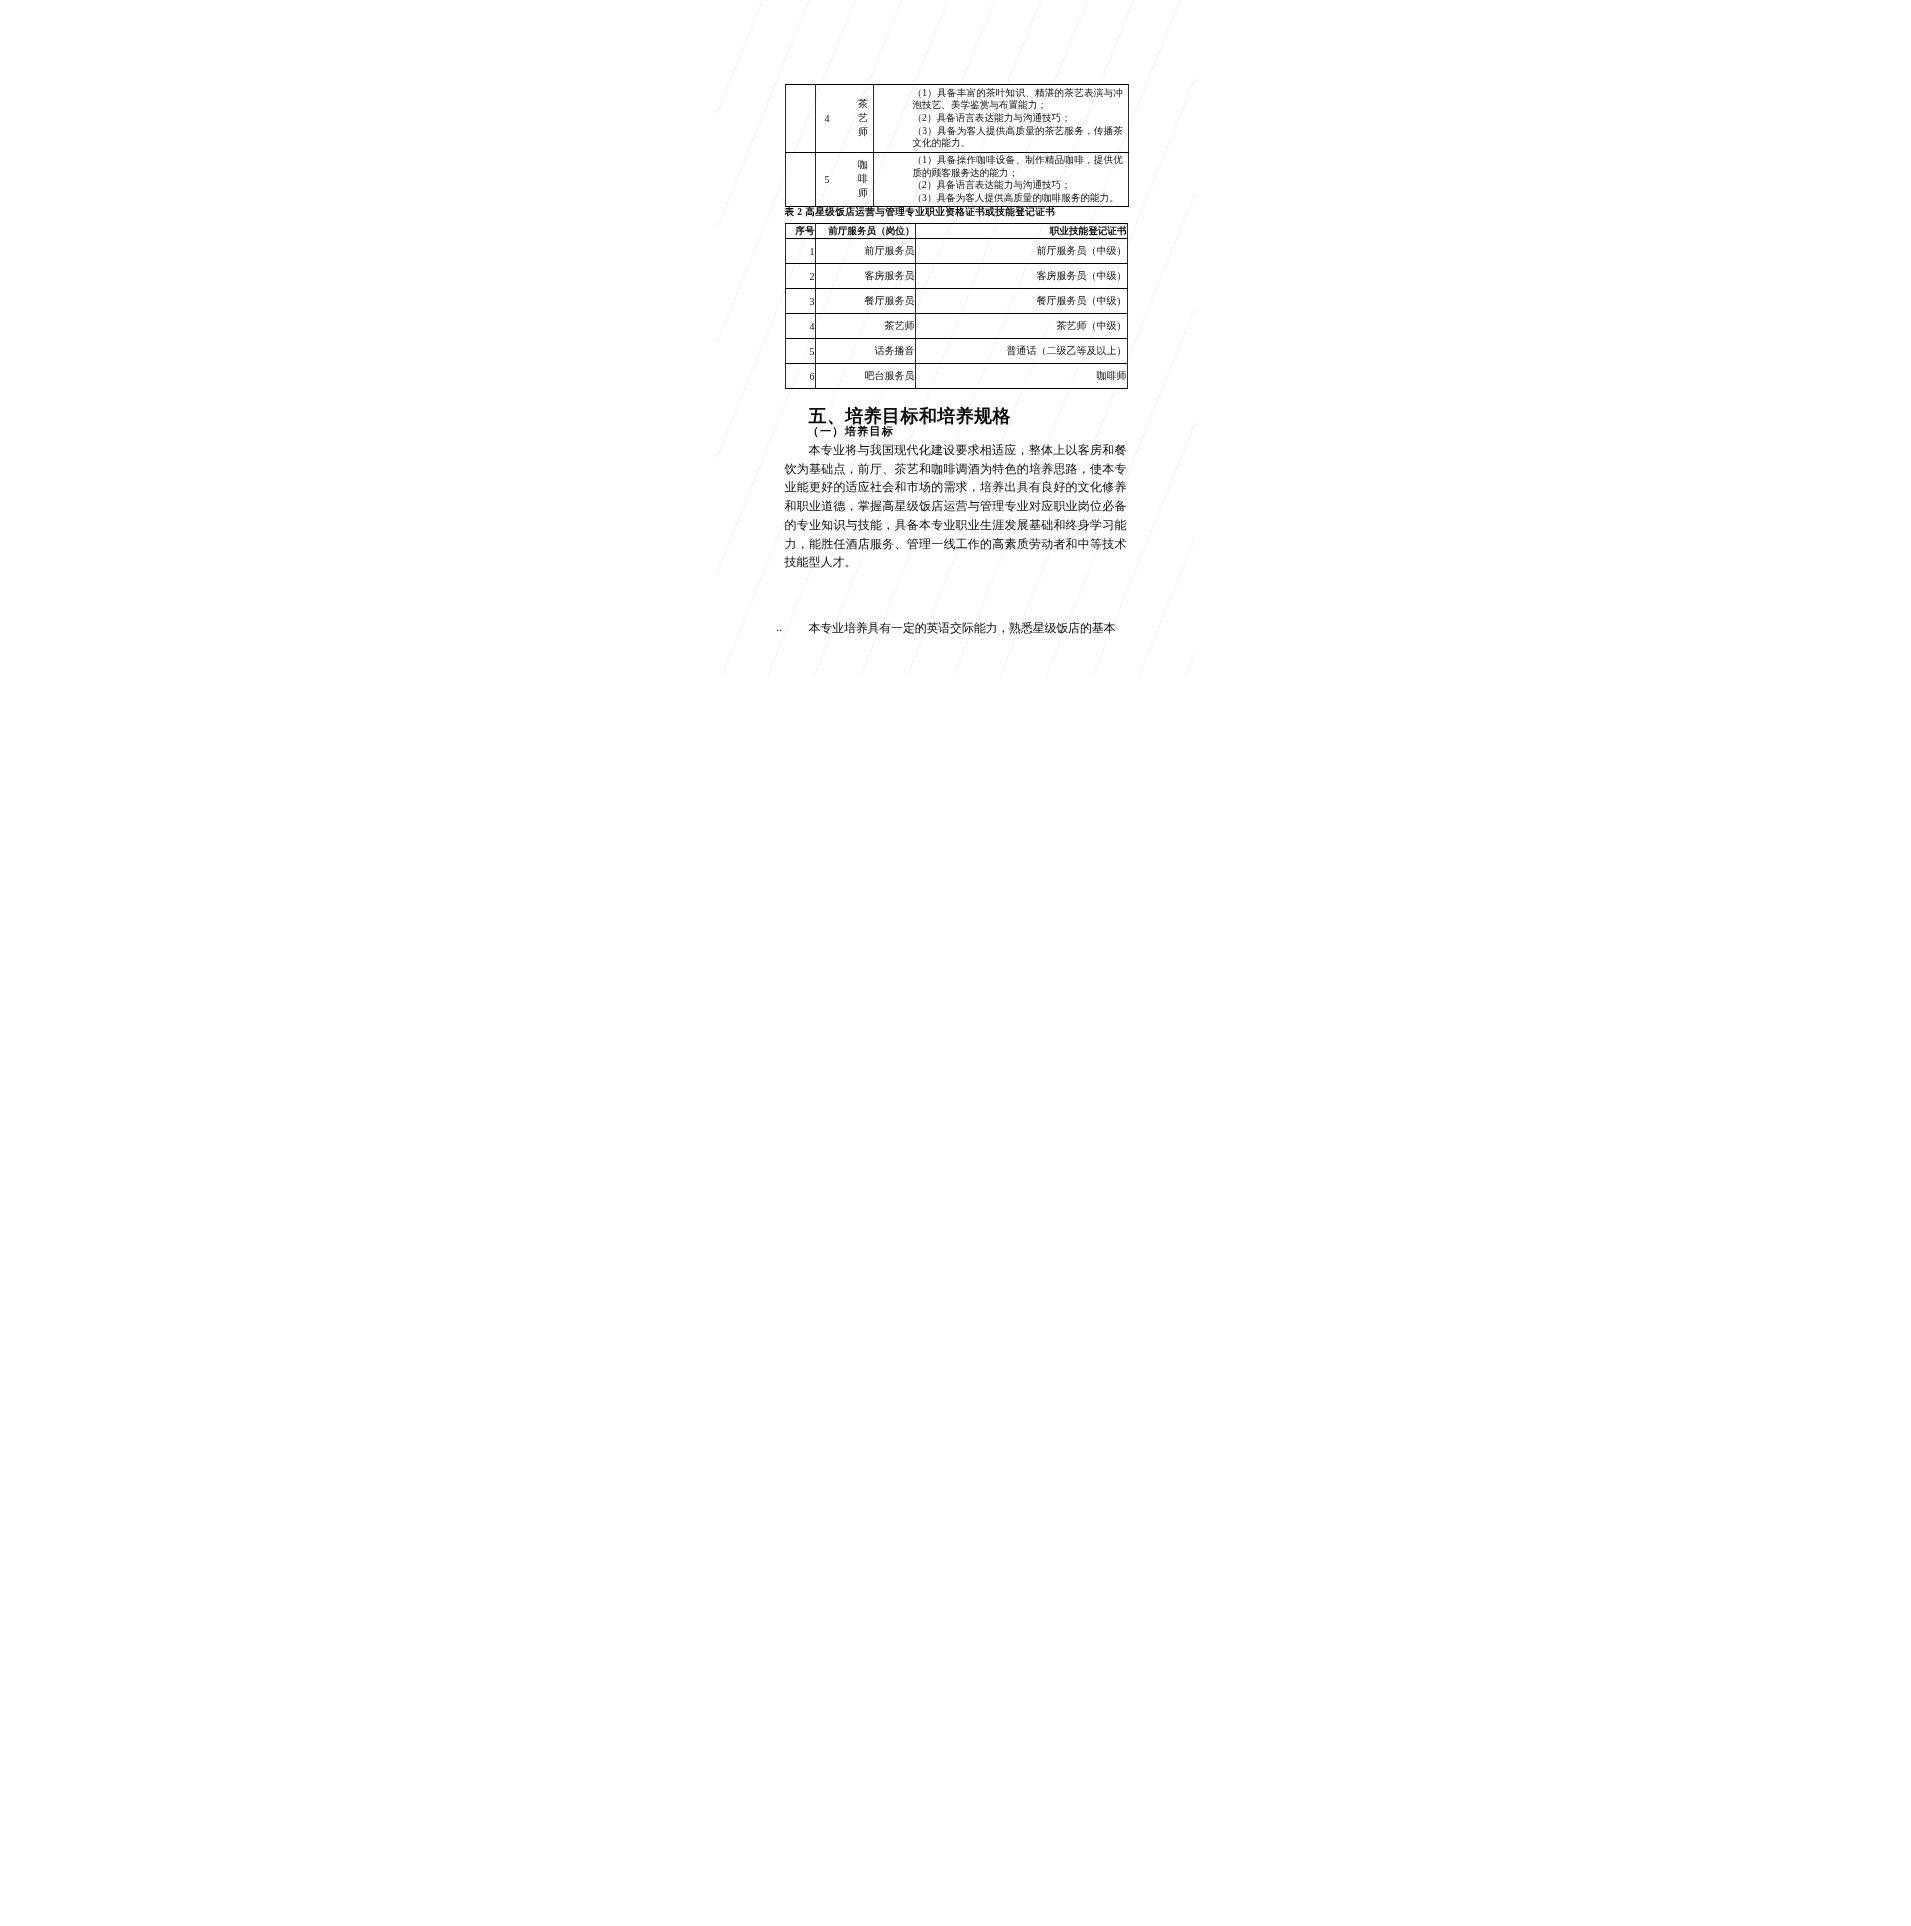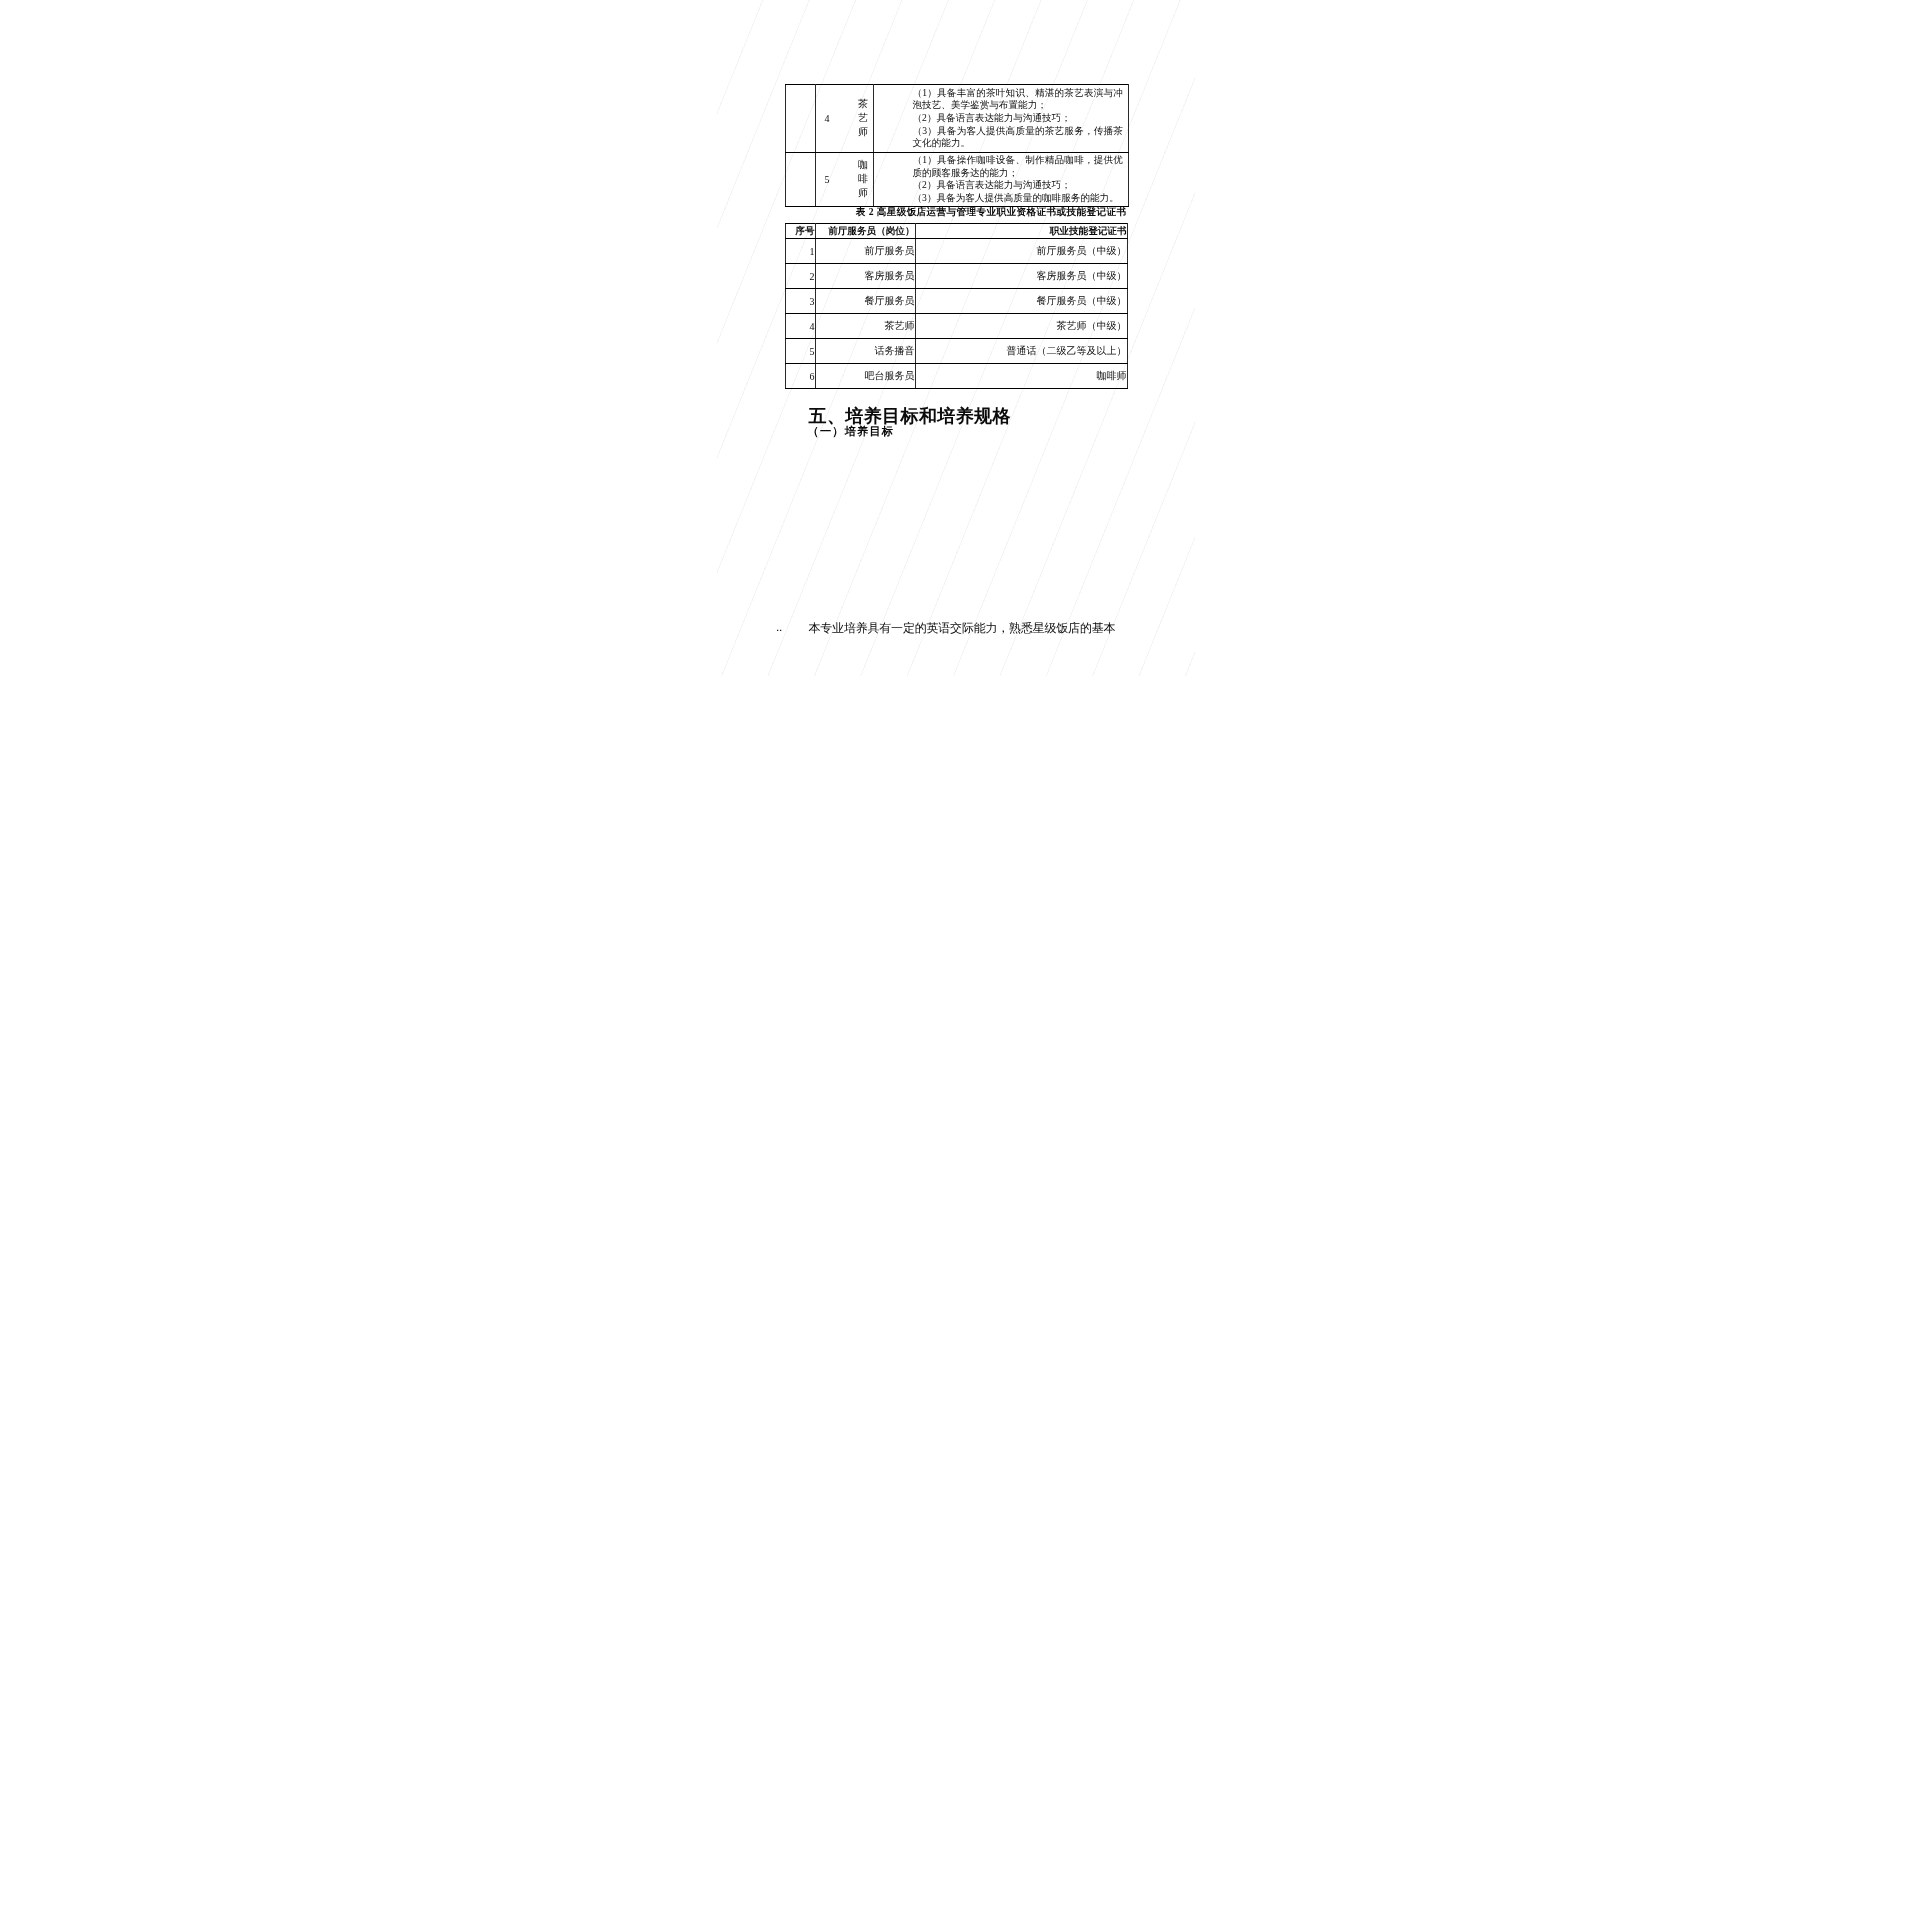--- a/index.html
+++ b/index.html
@@ -47,21 +47,21 @@
   .t1 tr:nth-child(1) td { height: 65px; }
   .t1 tr:nth-child(2) td { height: 52px; }
   .t1-no   { text-align: center; font-size: 10px; }
   .t1-pos  { text-align: center; font-size: 10px; letter-spacing: 0.8px; }
   .t1-desc { padding: 1.5px 4.6px 1.5px 5.4px; font-size: 9.6px; line-height: 12.7px; }
   .req-line { text-align: justify; }
 
   
   .t2-caption {
     position: absolute; left: 68px; top: 206px; width: 342px;
-    text-align: right; font-size: 9.6px; font-weight: 600; letter-spacing: 0.4px;
+    text-align: left; font-size: 9.6px; font-weight: 600; letter-spacing: 0.4px;
   }
 
   
   .t2 {
     position: absolute; left: 68px; top: 223px; width: 342px;
     border: 0.8px solid #000;
     font-size: 10px;
   }
   .t2 th, .t2 td {
     border: 0.4px solid #2a2a2a;
@@ -179,17 +179,18 @@
           <td>6</td>
           <td>吧台服务员</td>
           <td>咖啡师</td>
         </tr>
       </tbody>
   </table>
 
   <div class="sec-heading">五、培养目标和培养规格</div>
   <div class="sec-subheading">（一）培养目标</div>
 
+  <p class="para para-1">本专业将与我国现代化建设要求相适应，整体上以客房和餐饮为基础点，前厅、茶艺和咖啡调酒为特色的培养思路，使本专业能更好的适应社会和市场的需求，培养出具有良好的文化修养和职业道德，掌握高星级饭店运营与管理专业对应职业岗位必备的专业知识与技能，具备本专业职业生涯发展基础和终身学习能力，能胜任酒店服务、管理一线工作的高素质劳动者和中等技术技能型人才。</p>
   <p class="para para-2">本专业培养具有一定的英语交际能力，熟悉星级饭店的基本</p>
 
   <div class="artifact">..</div>
 </div>
 
 
 </body></html>

